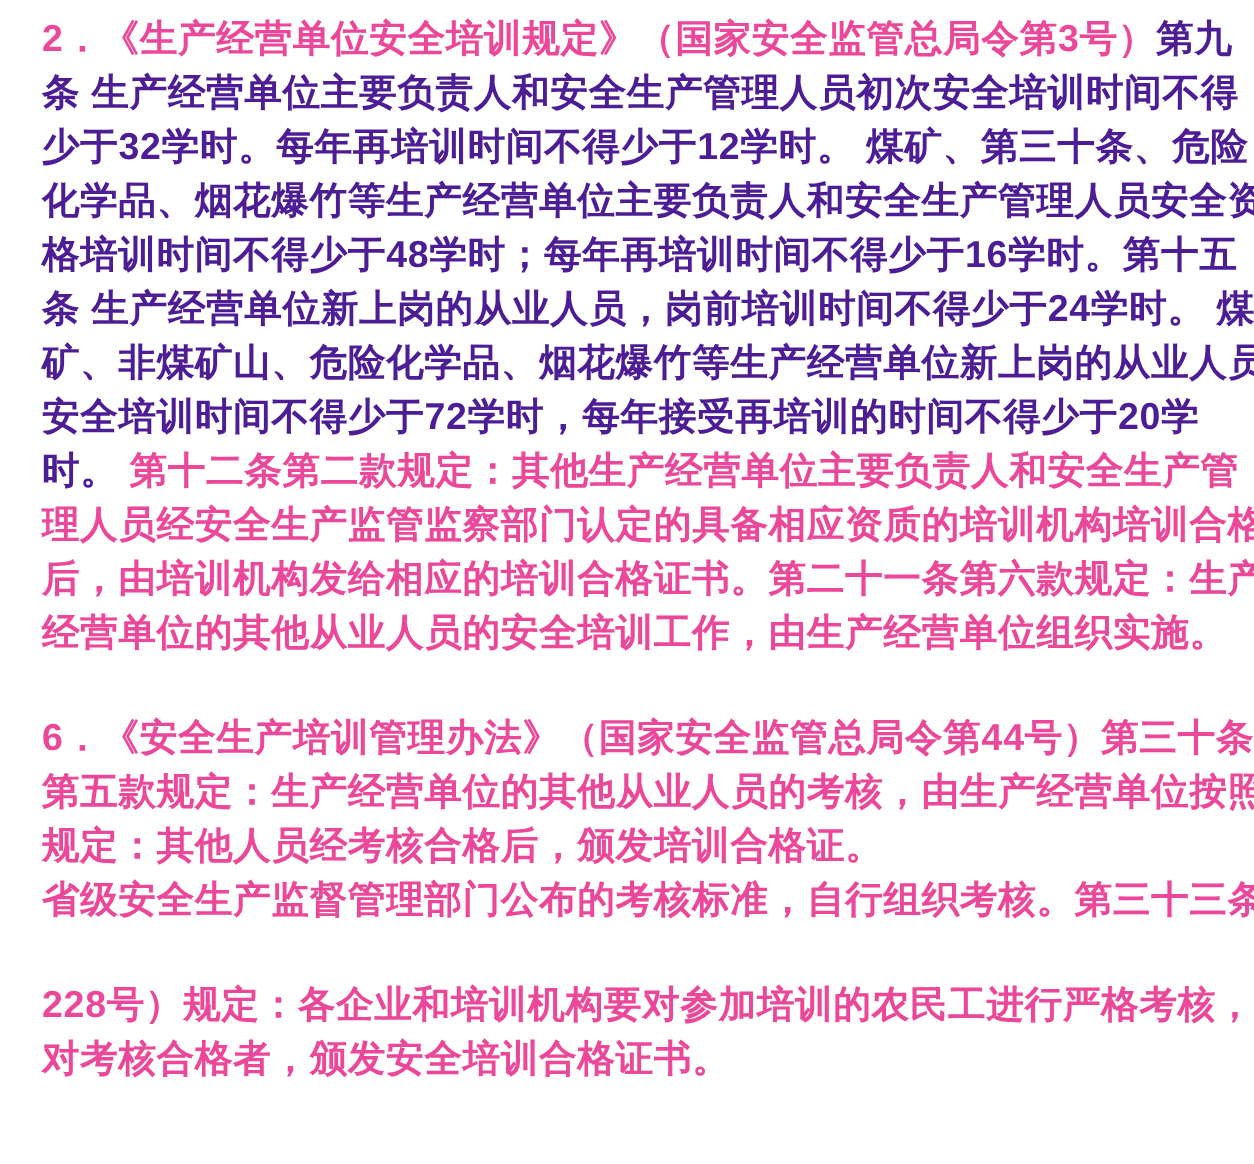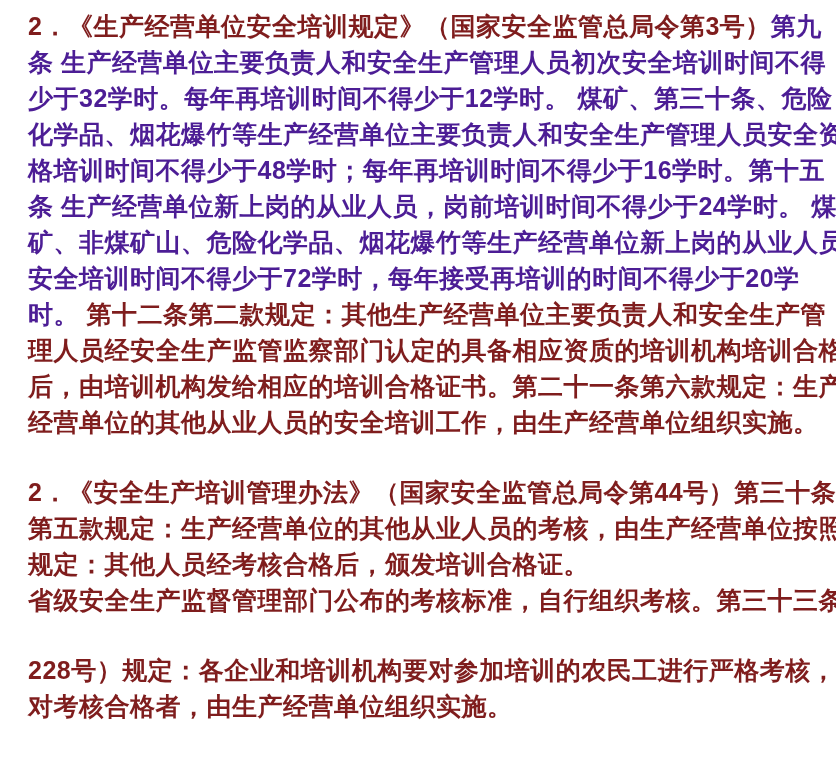--- a/index.html
+++ b/index.html
@@ -22,21 +22,21 @@
     line-height: 36px;
     color: #333333;
     letter-spacing: 0.5px;
   }
   .para {
     margin: 0 0 34px 0;
   }
   .line {
     white-space: pre;
   }
-  .seg-dark { color: #7f1d1d; }
+  .seg-dark { color: #ec4899; }
   .seg-red  { color: #4c1d95; }
 </style>
 </head>
 <body>
 
 <main class="doc">
   <div id="doc-root">
       <div class="para">
         <div class="line"><span class="seg-dark">2．《生产经营单位安全培训规定》（国家安全监管总局令第3号）</span><span class="seg-red">第九</span></div>
         <div class="line"><span class="seg-red">条 生产经营单位主要负责人和安全生产管理人员初次安全培训时间不得</span></div>
@@ -45,23 +45,23 @@
         <div class="line"><span class="seg-red">格培训时间不得少于48学时；每年再培训时间不得少于16学时。第十五</span></div>
         <div class="line"><span class="seg-red">条 生产经营单位新上岗的从业人员，岗前培训时间不得少于24学时。 煤</span></div>
         <div class="line"><span class="seg-red">矿、非煤矿山、危险化学品、烟花爆竹等生产经营单位新上岗的从业人员</span></div>
         <div class="line"><span class="seg-red">安全培训时间不得少于72学时，每年接受再培训的时间不得少于20学</span></div>
         <div class="line"><span class="seg-red">时。 </span><span class="seg-dark">第十二条第二款规定：其他生产经营单位主要负责人和安全生产管</span></div>
         <div class="line"><span class="seg-dark">理人员经安全生产监管监察部门认定的具备相应资质的培训机构培训合格</span></div>
         <div class="line"><span class="seg-dark">后，由培训机构发给相应的培训合格证书。第二十一条第六款规定：生产</span></div>
         <div class="line"><span class="seg-dark">经营单位的其他从业人员的安全培训工作，由生产经营单位组织实施。</span></div>
       </div>
       <div class="para">
-        <div class="line"><span class="seg-dark">2．《安全生产培训管理办法》（国家安全监管总局令第44号）第三十条</span></div>
+        <div class="line"><span class="seg-dark">6．《安全生产培训管理办法》（国家安全监管总局令第44号）第三十条</span></div>
         <div class="line"><span class="seg-dark">第五款规定：生产经营单位的其他从业人员的考核，由生产经营单位按照</span></div>
         <div class="line"><span class="seg-dark">规定：其他人员经考核合格后，颁发培训合格证。</span></div>
         <div class="line"><span class="seg-dark">省级安全生产监督管理部门公布的考核标准，自行组织考核。第三十三条</span></div>
       </div>
       <div class="para">
         <div class="line"><span class="seg-dark">228号）规定：各企业和培训机构要对参加培训的农民工进行严格考核，</span></div>
-        <div class="line"><span class="seg-dark">对考核合格者，由生产经营单位组织实施。</span></div>
+        <div class="line"><span class="seg-dark">对考核合格者，颁发安全培训合格证书。</span></div>
       </div>
     </div>
 </main>
 
 </body></html>

